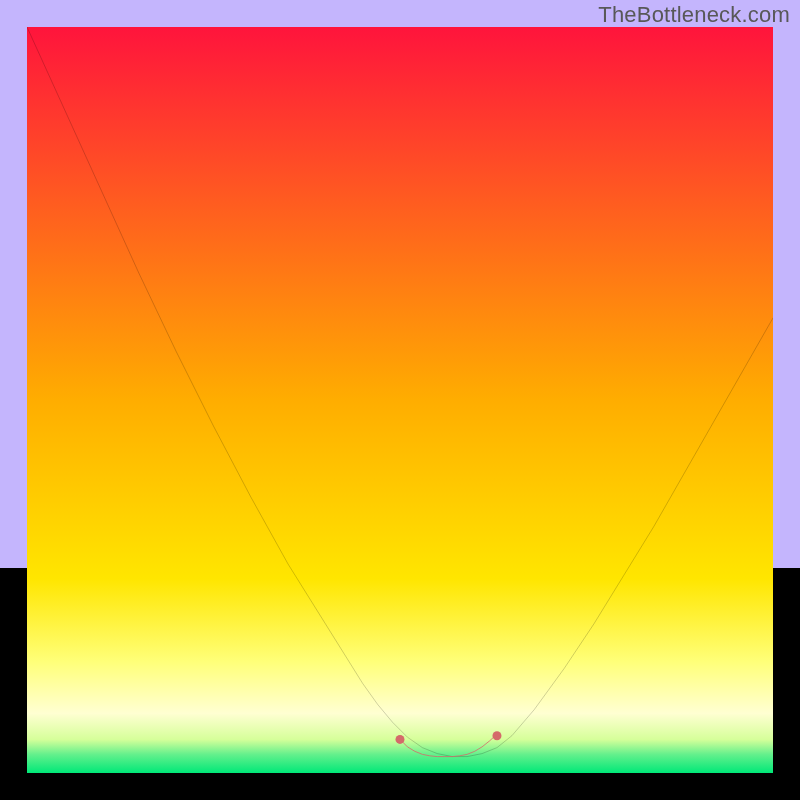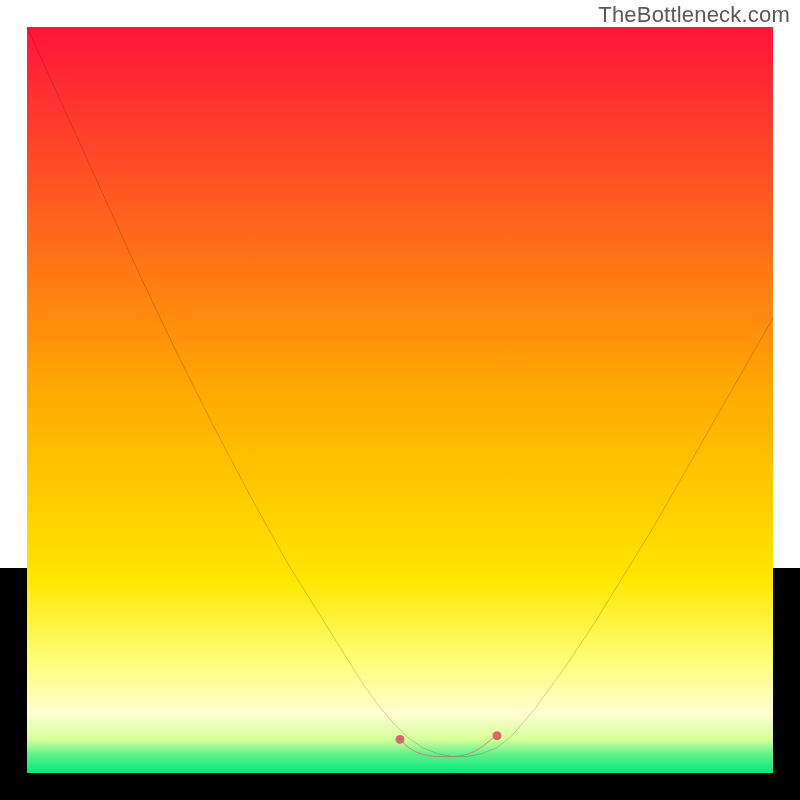--- a/index.html
+++ b/index.html
@@ -7,21 +7,21 @@
     padding: 0;
     width: 800px;
     height: 800px;
     background: #000;
     overflow: hidden;
   }
   .frame {
     position: relative;
     width: 800px;
     height: 568px;
-    background: #ffffff;
+    background: #c4b5fd;
   }
   .watermark {
     position: absolute;
     top: 2px;
     right: 10px;
     font-family: Arial, Helvetica, sans-serif;
     font-size: 22px;
     color: #585858;
     letter-spacing: 0.2px;
     z-index: 10;

